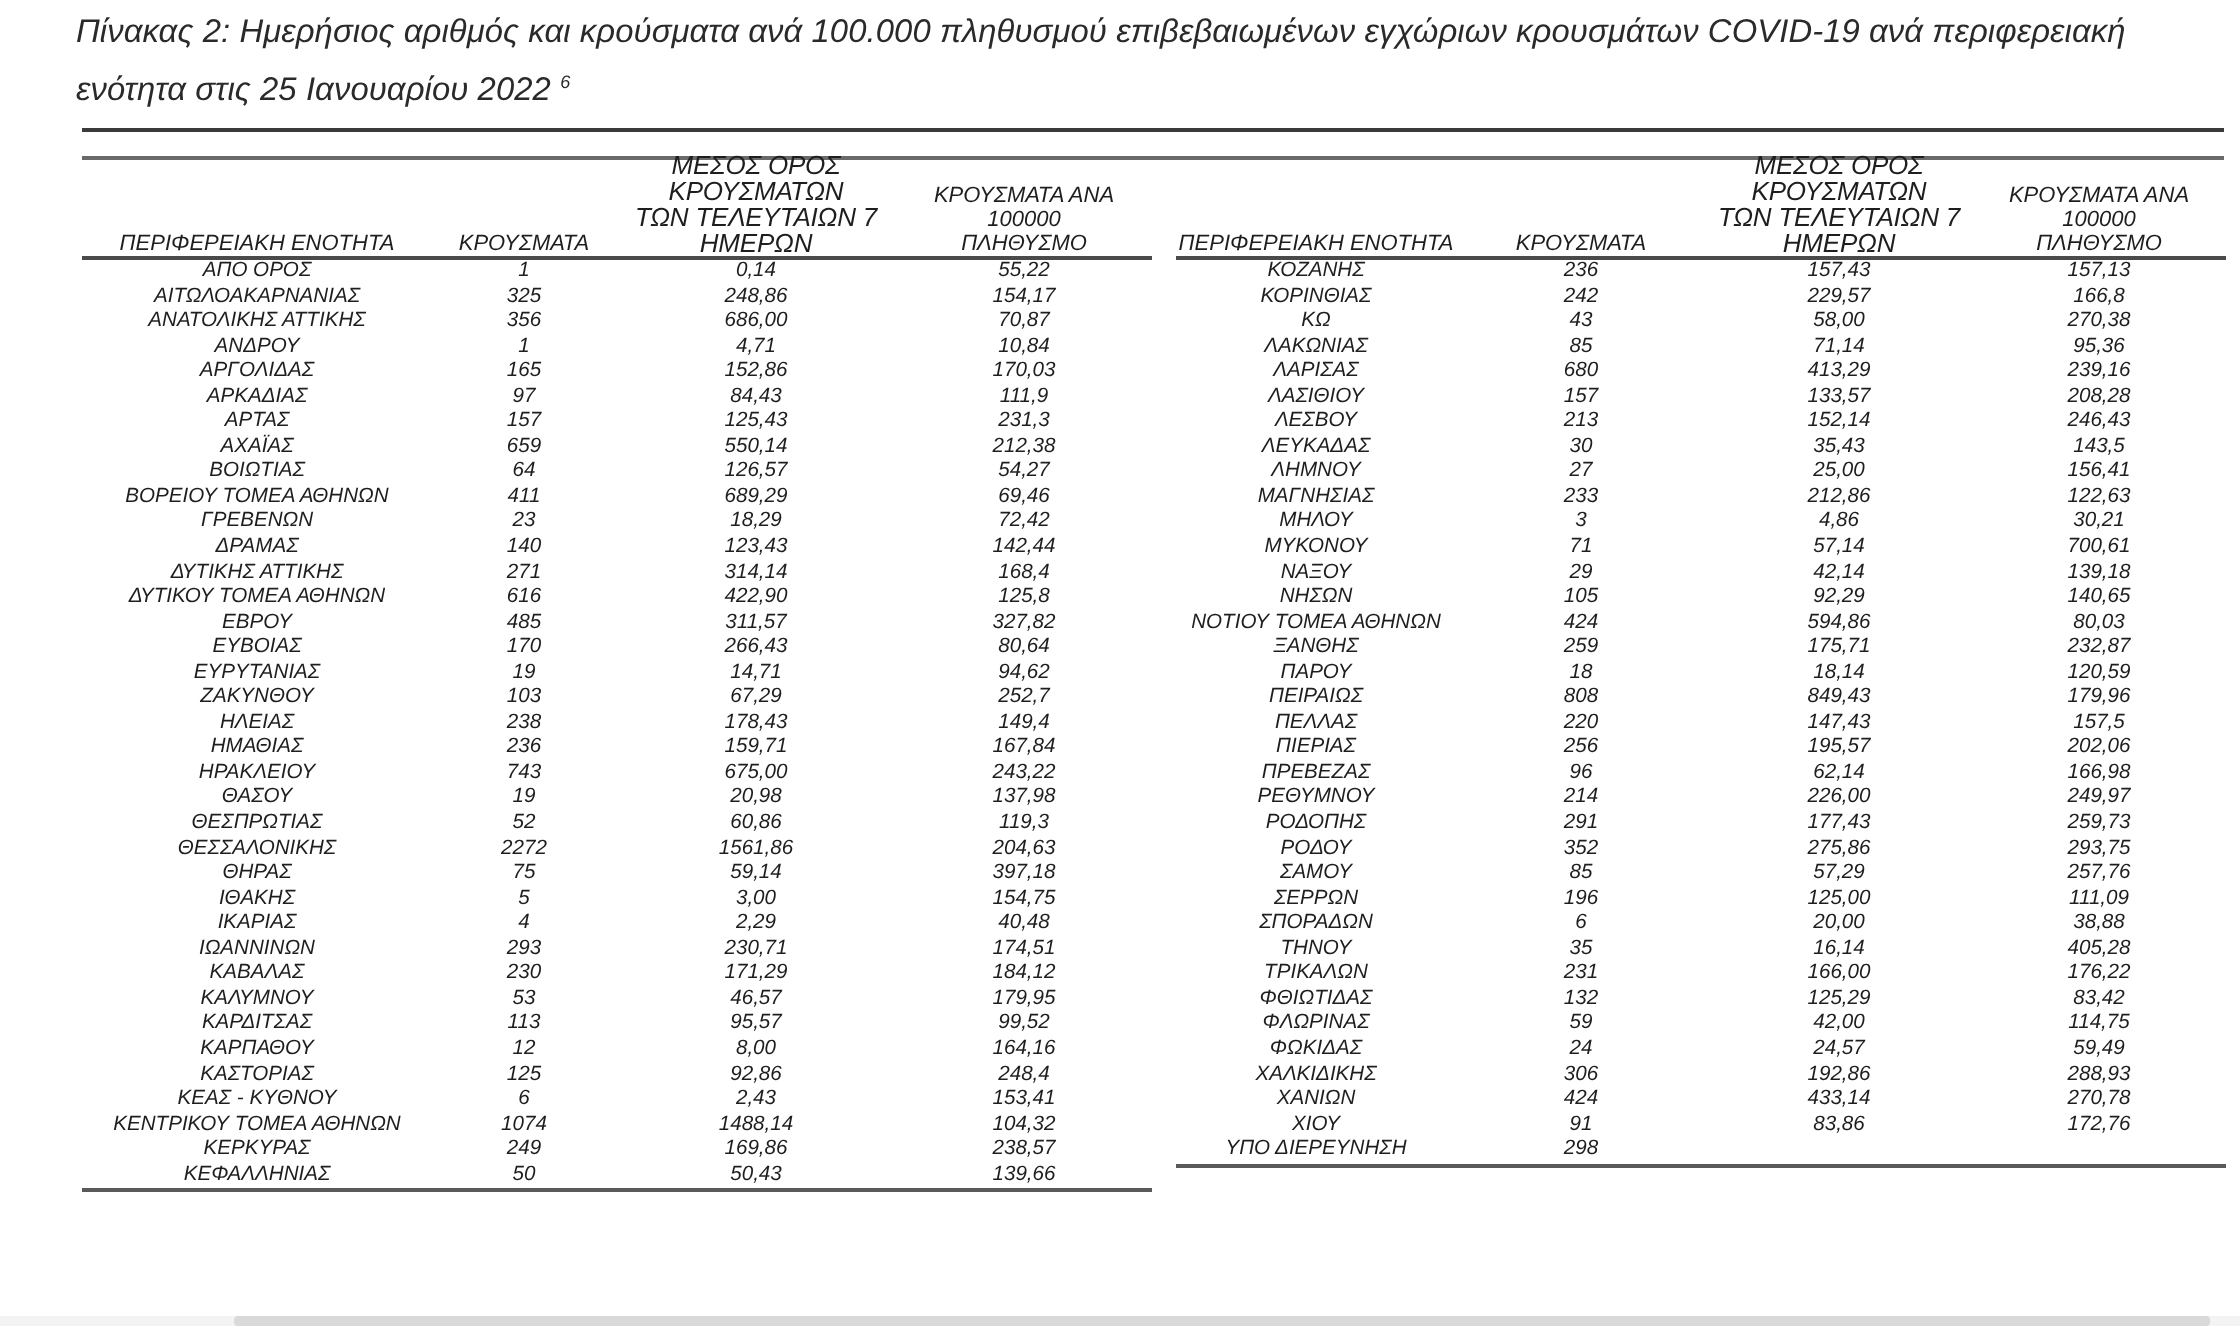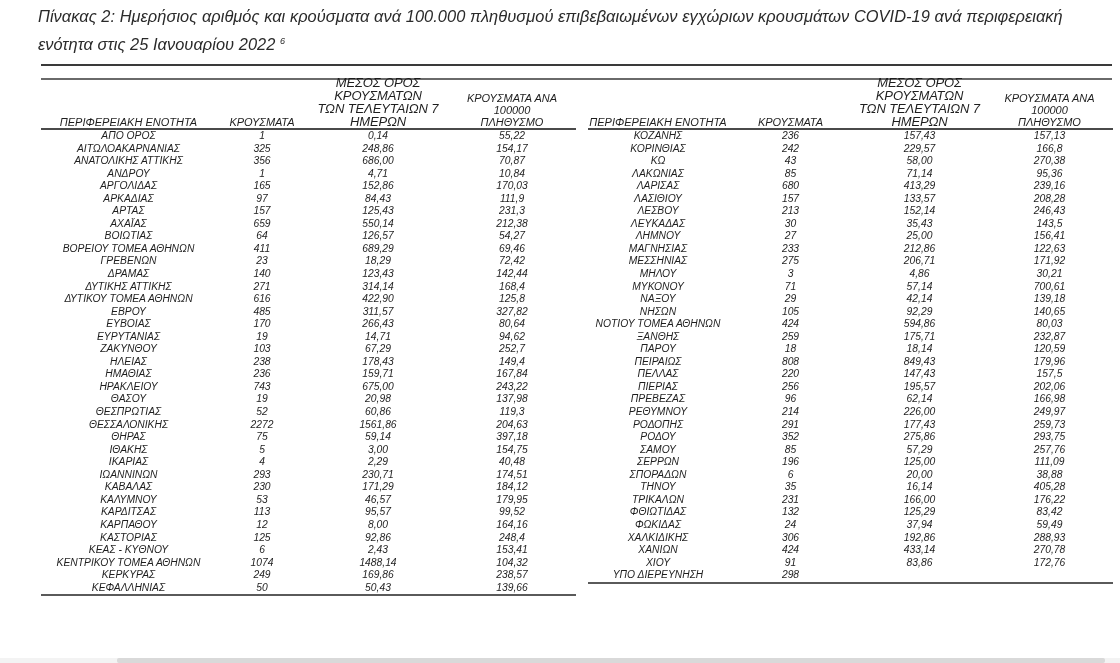--- a/index.html
+++ b/index.html
@@ -368,26 +368,20 @@
           <div class="c3">25,00</div>
           <div class="c4">156,41</div>
         </div>
         <div class="row">
           <div class="c1">ΜΑΓΝΗΣΙΑΣ</div>
           <div class="c2">233</div>
           <div class="c3">212,86</div>
           <div class="c4">122,63</div>
         </div>
         <div class="row">
-          <div class="c1">ΜΕΣΣΗΝΙΑΣ</div>
-          <div class="c2">275</div>
-          <div class="c3">206,71</div>
-          <div class="c4">171,92</div>
-        </div>
-        <div class="row">
           <div class="c1">ΜΗΛΟΥ</div>
           <div class="c2">3</div>
           <div class="c3">4,86</div>
           <div class="c4">30,21</div>
         </div>
         <div class="row">
           <div class="c1">ΜΥΚΟΝΟΥ</div>
           <div class="c2">71</div>
           <div class="c3">57,14</div>
           <div class="c4">700,61</div>
@@ -494,23 +488,29 @@
           <div class="c3">166,00</div>
           <div class="c4">176,22</div>
         </div>
         <div class="row">
           <div class="c1">ΦΘΙΩΤΙΔΑΣ</div>
           <div class="c2">132</div>
           <div class="c3">125,29</div>
           <div class="c4">83,42</div>
         </div>
         <div class="row">
+          <div class="c1">ΦΛΩΡΙΝΑΣ</div>
+          <div class="c2">59</div>
+          <div class="c3">42,00</div>
+          <div class="c4">114,75</div>
+        </div>
+        <div class="row">
           <div class="c1">ΦΩΚΙΔΑΣ</div>
           <div class="c2">24</div>
-          <div class="c3">37,94</div>
+          <div class="c3">24,57</div>
           <div class="c4">59,49</div>
         </div>
         <div class="row">
           <div class="c1">ΧΑΛΚΙΔΙΚΗΣ</div>
           <div class="c2">306</div>
           <div class="c3">192,86</div>
           <div class="c4">288,93</div>
         </div>
         <div class="row">
           <div class="c1">ΧΑΝΙΩΝ</div>

